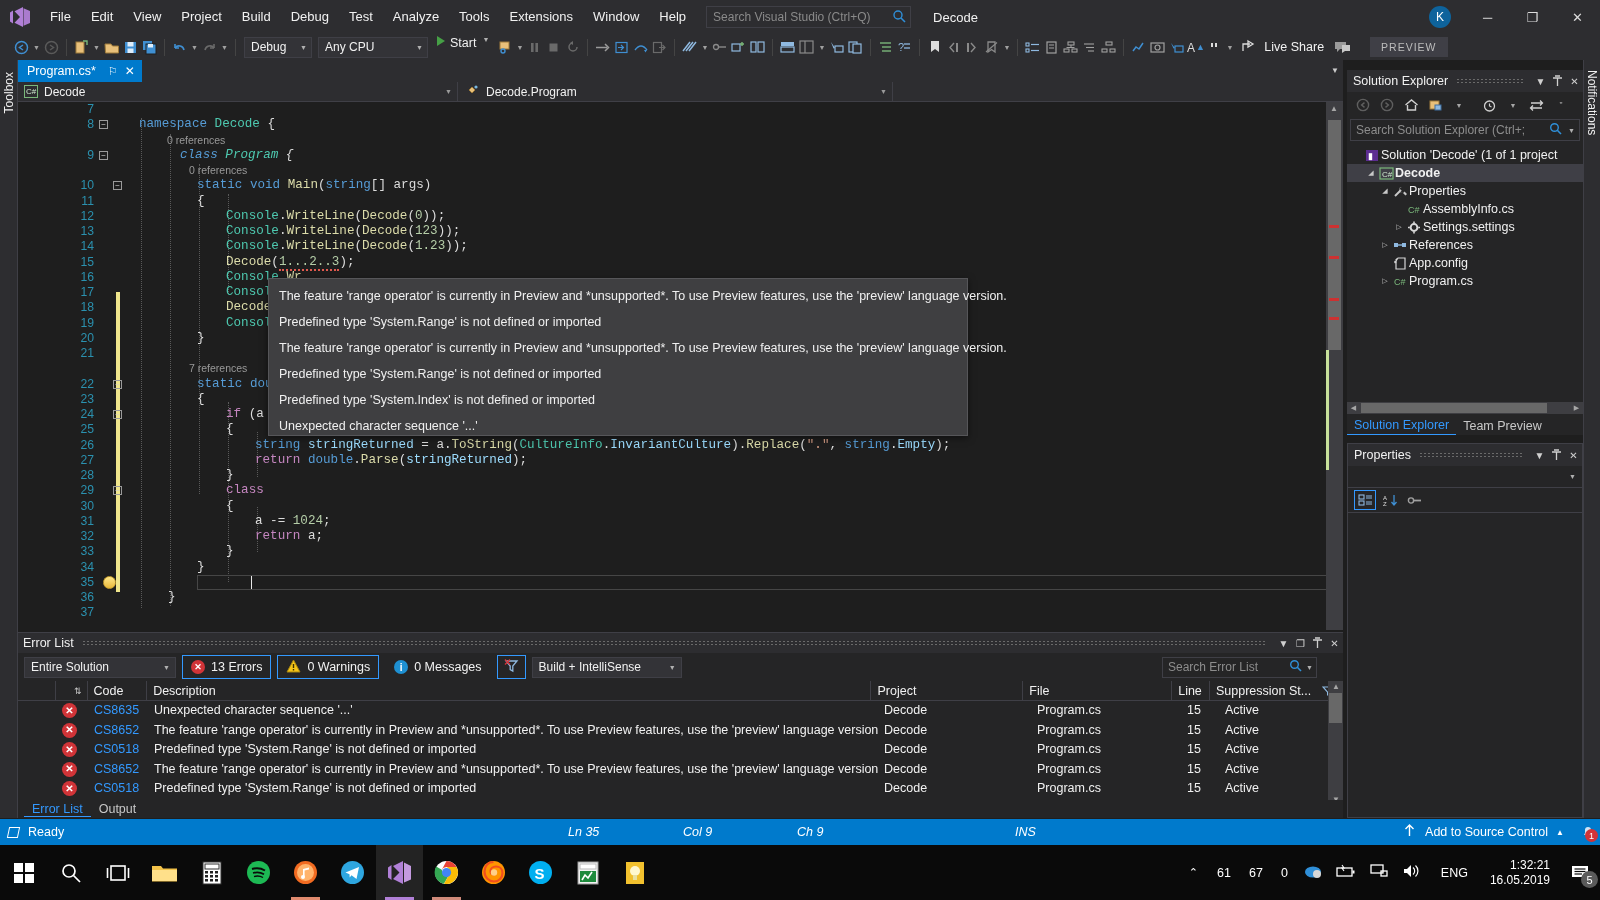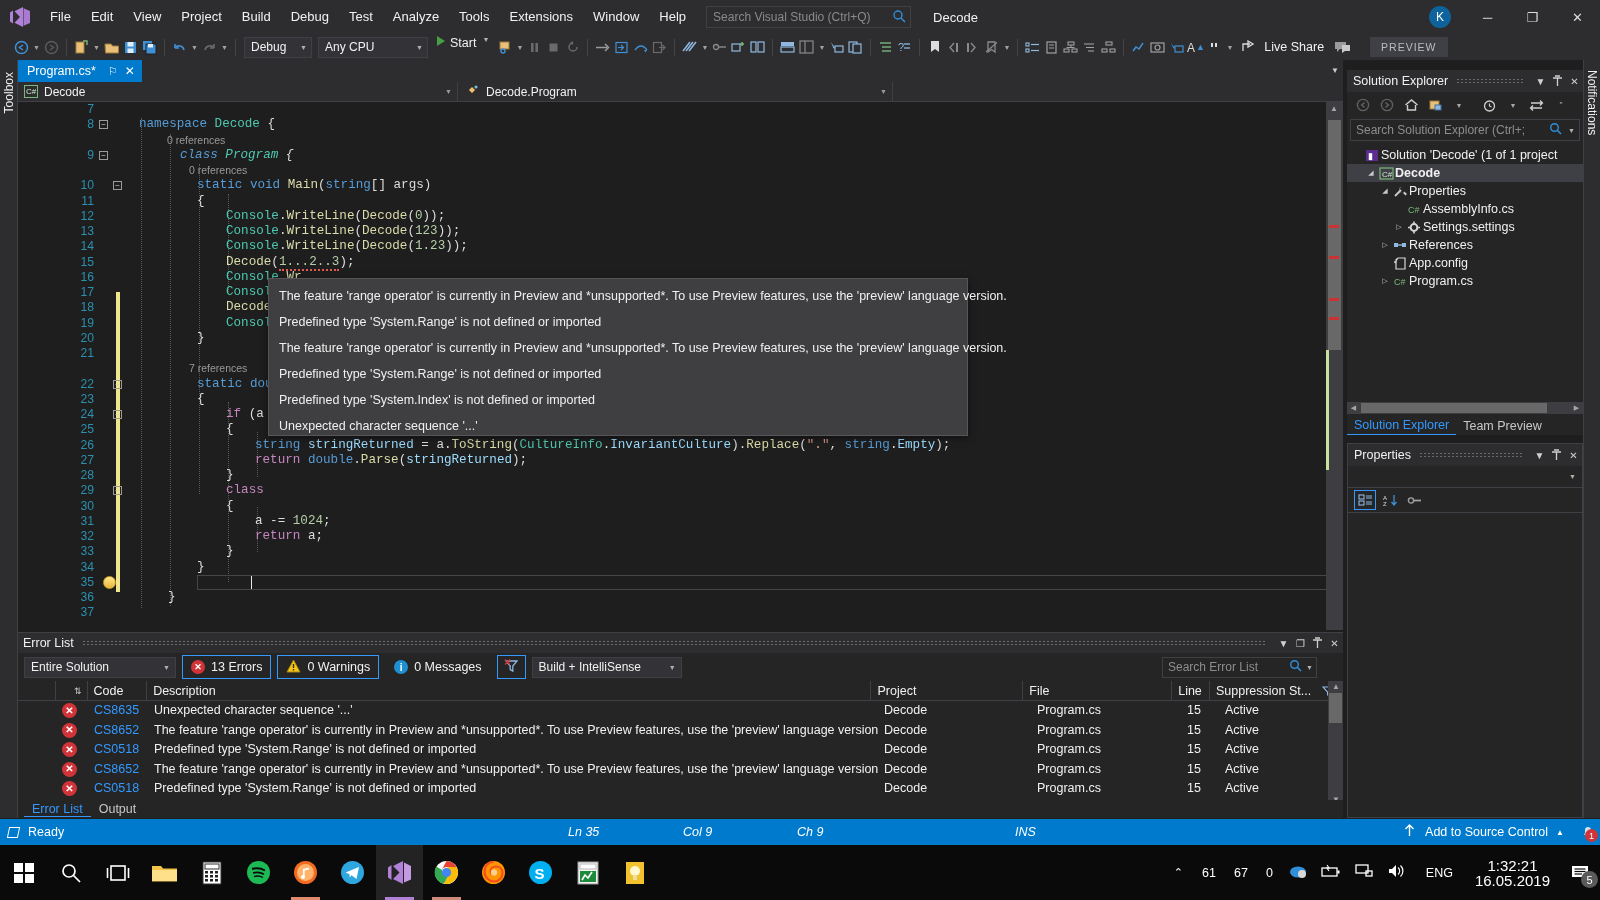--- a/index.html
+++ b/index.html
@@ -280,21 +280,21 @@
     position:absolute; left:0; bottom:0; width:1600px; height:55px; background:#0a0a0a;
     display:flex; align-items:center;
   }
   .tbitem{
     width:47px; height:55px; display:flex; align-items:center; justify-content:center; position:relative;
   }
   .tbitem.active{ background:#232323; }
   .tbitem .underline{ position:absolute; bottom:0; left:9px; width:29px; height:3px; }
   .sysarea{ position:absolute; right:0; height:55px; display:flex; align-items:center; color:#fff; font-size:12.5px;}
   .sysnum{ padding:0 9px; }
-  .clock{ text-align:center; line-height:15px; padding:0 10px; font-size:15px;}
+  .clock{ text-align:right; line-height:15px; padding:0 10px; font-size:12px;}
   .actioncenter{ width:40px; height:55px; display:flex; align-items:center; justify-content:center; position:relative;}
   .acbadge{
     position:absolute; right:2px; bottom:12px; width:17px;height:17px;border-radius:9px;
     background:#5a5a5a; color:#fff; font-size:11px; display:flex;align-items:center;justify-content:center;
   }
 </style>
 </head>
 <body>
 
 <div id="app">

